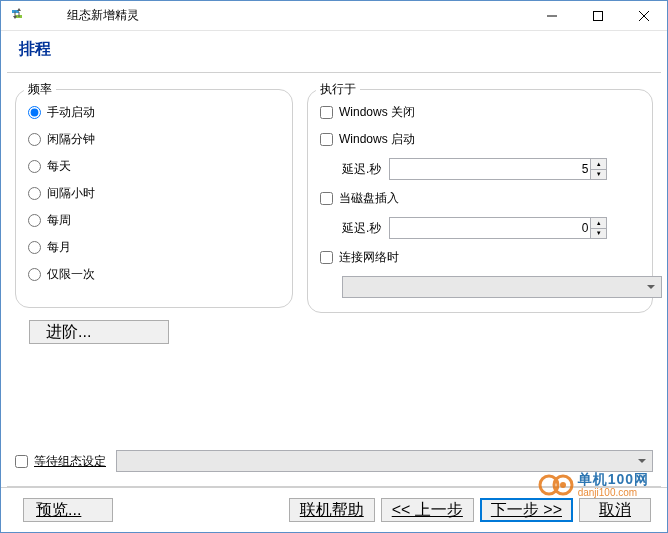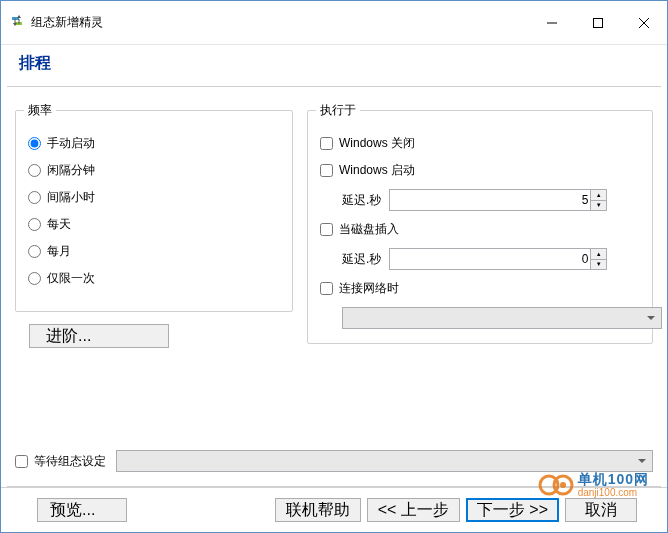--- a/index.html
+++ b/index.html
@@ -1,49 +1,49 @@
 <!DOCTYPE html>
 <html><head>
 <meta charset="utf-8">
 <style>
 * { box-sizing: border-box; margin: 0; padding: 0; }
 body { font-family: "Microsoft YaHei", "Segoe UI", Tahoma, sans-serif; font-size: 12px; background: #fff; width: 668px; height: 533px; overflow: hidden; border: 1px solid #5a8fc8; position: relative; }
-.titlebar { height: 44px; display: flex; align-items: center; padding: 0 0 0 8px; background: #fff; border-bottom: 1px solid #e5e5e5; }
+.titlebar { height: 30px; display: flex; align-items: center; padding: 0 0 0 8px; background: #fff; border-bottom: 1px solid #e5e5e5; gap: 36px; }
 .titlebar-icon { width: 16px; height: 16px; margin-right: 6px; display: flex; align-items: center; justify-content: center; }
 .titlebar-title { flex: 1; font-size: 12px; color: #000; }
 .titlebar-controls { display: flex; height: 100%; }
 .titlebar-btn { width: 46px; height: 100%; display: flex; align-items: center; justify-content: center; cursor: pointer; }
 .header { padding: 8px 18px; }
 .header-title { font-size: 16px; color: #003399; font-weight: bold; }
 .divider { height: 1px; background: #d0d0d0; margin: 4px 6px 0; }
 .content { display: flex; padding: 10px 14px 0; gap: 14px; }
-.groupbox { border: 1px solid #d0d0d0; border-radius: 2px; padding: 20px 12px 14px; position: relative; margin-top: 13px; }
+.groupbox { border: 1px solid #d0d0d0; border-radius: 14px; padding: 10px 12px 14px; position: relative; margin-top: 6px; }
 .groupbox-title { position: absolute; top: -9px; left: 8px; background: #fff; padding: 0 4px; font-size: 12px; color: #000; }
 .left-col { width: 278px; }
 .right-col { flex: 1; }
 .radio-row, .check-row { display: flex; align-items: center; margin: 4px 0 10px; font-size: 12px; }
 .radio-row input, .check-row input { margin-right: 6px; width: 13px; height: 13px; }
 .indent { margin-left: 22px; display: flex; align-items: center; margin-bottom: 10px; }
 .indent-label { font-size: 12px; margin-right: 8px; }
 .spin-input { width: 218px; height: 22px; border: 1px solid #abadb3; padding: 0 18px 0 4px; text-align: right; font-size: 12px; position: relative; background: #fff; }
 .spin-wrap { position: relative; display: flex; align-items: center; }
 .spin-btns { position: absolute; right: 1px; top: 1px; bottom: 1px; width: 16px; display: flex; flex-direction: column; }
 .spin-btn { flex: 1; background: #f0f0f0; border-left: 1px solid #abadb3; display: flex; align-items: center; justify-content: center; font-size: 6px; cursor: pointer; }
 .spin-btn:first-child { border-bottom: 1px solid #abadb3; }
 .combo { width: 100%; height: 22px; background: #e8e8e8; border: 1px solid #abadb3; position: relative; cursor: pointer; }
 .combo::after { content: ""; position: absolute; right: 6px; top: 50%; transform: translateY(-50%); border-left: 4px solid transparent; border-right: 4px solid transparent; border-top: 4px solid #606060; }
 .combo-indent { margin-left: 22px; }
 .btn { height: 24px; min-width: 72px; background: #f0f0f0; border: 1px solid #adadad; font-size: 16px; cursor: pointer; padding: 0 10px; }
 .btn-default { border: 1px solid #0078d7; box-shadow: inset 0 0 0 1px #0078d7; }
 .advanced-btn { width: 140px; margin: 12px 0 0 14px; text-align: left; padding-left: 16px; }
-.bottom-area { position: absolute; left: 0; right: 0; bottom: 0; }
+.bottom-area { position: absolute; left: 0; right: 0; bottom: 0; text-decoration: underline; }
 .wait-row { display: flex; align-items: center; padding: 0 14px 10px; gap: 10px; }
 .wait-combo { flex: 1; height: 22px; background: #e8e8e8; border: 1px solid #abadb3; position: relative; }
 .wait-combo::after { content: ""; position: absolute; right: 6px; top: 50%; transform: translateY(-50%); border-left: 4px solid transparent; border-right: 4px solid transparent; border-top: 4px solid #606060; }
-.footer { border-top: 1px solid #d0d0d0; padding: 10px 30px; display: flex; align-items: center; }
+.footer { border-top: 1px solid #d0d0d0; padding: 10px 16px; display: flex; align-items: center; }
 .footer-spacer { flex: 1; }
 .footer .btn { margin-left: 6px; }
 .watermark { position: absolute; right: 18px; bottom: 34px; display: flex; align-items: center; gap: 4px; opacity: 0.85; pointer-events: none; }
 .watermark-logo { display: flex; }
 .watermark-text { display: flex; flex-direction: column; align-items: flex-start; line-height: 1.1; }
 .watermark-cn { font-size: 14px; font-weight: bold; color: #0a5fa5; letter-spacing: 1px; }
 .watermark-url { font-size: 10px; color: #e67817; }
 </style>
 </head>
 <body>
@@ -92,25 +92,29 @@
       <label class="radio-row">
           <input type="radio" name="freq" checked="" style="">
           <span>手动启动</span>
         </label>
       <label class="radio-row">
           <input type="radio" name="freq" style="">
           <span>闲隔分钟</span>
         </label>
       <label class="radio-row">
           <input type="radio" name="freq" style="">
+          <span>每天</span>
+        </label>
+      <label class="radio-row">
+          <input type="radio" name="freq" style="">
           <span>间隔小时</span>
         </label>
       <label class="radio-row">
           <input type="radio" name="freq" style="">
-          <span>每天</span>
+          <span>每周</span>
         </label>
       <label class="radio-row">
           <input type="radio" name="freq" style="">
           <span>每月</span>
         </label>
       <label class="radio-row">
           <input type="radio" name="freq" style="">
           <span>仅限一次</span>
         </label>
     </div>

